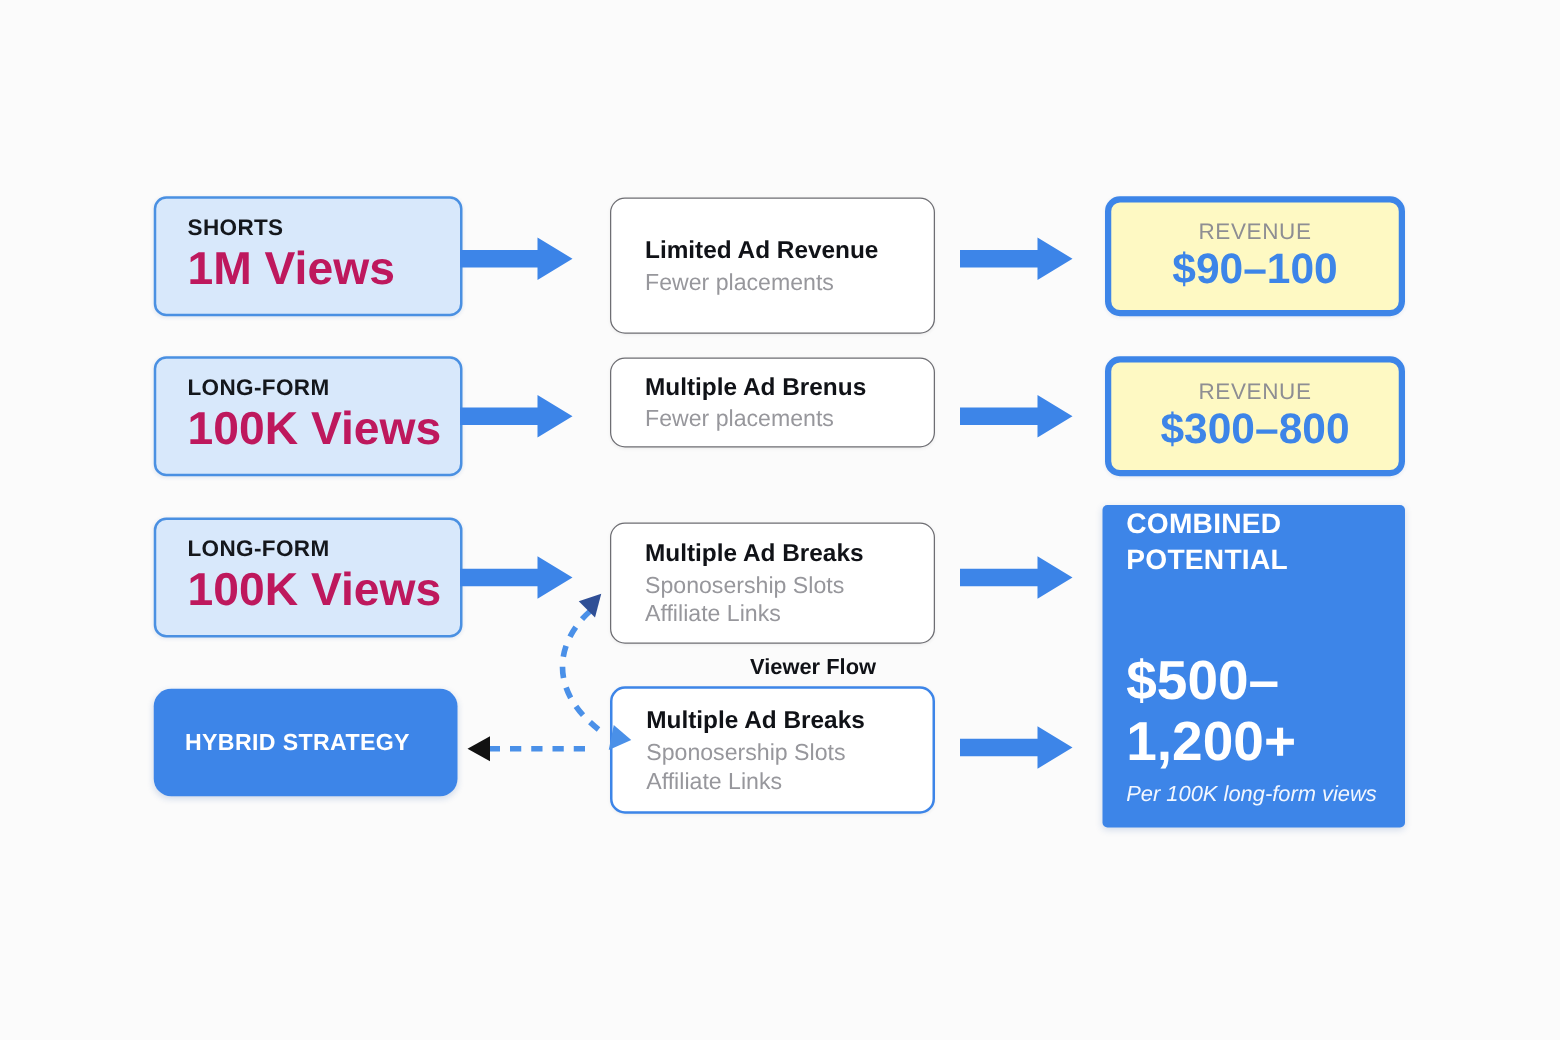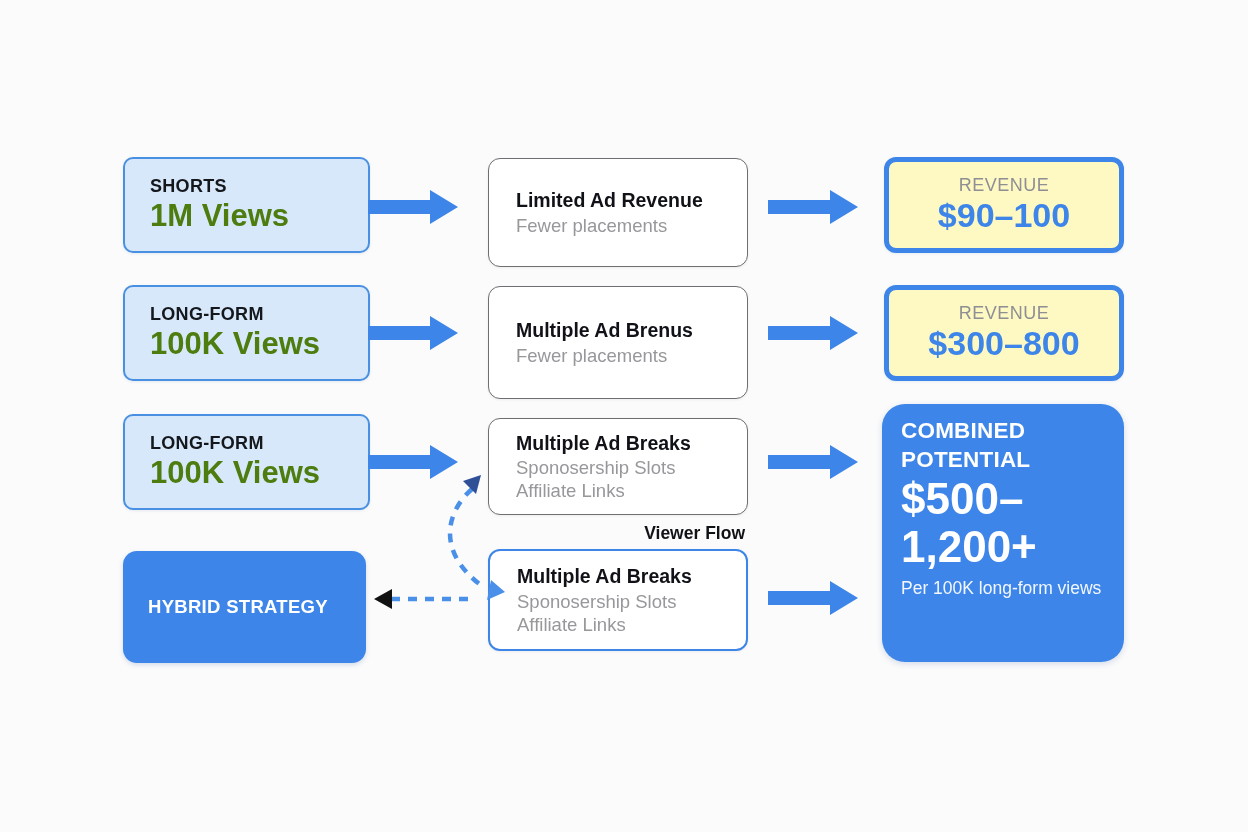--- a/index.html
+++ b/index.html
@@ -12,21 +12,21 @@
   .canvas{position:absolute;inset:0;}
   .box{position:absolute;box-sizing:border-box;display:flex;flex-direction:column;justify-content:center;}
 
   
   .src{
     left:123px;width:247px;height:96px;
     background:#d8e8fb;border:2px solid #4a90e2;border-radius:10px;
     padding-left:25px;box-shadow:0 1px 3px rgba(30,80,160,.10);
   }
   .src .lbl{font-size:18px;font-weight:bold;color:#14171c;letter-spacing:.3px;line-height:1.15;}
-  .src .val{font-size:31px;font-weight:bold;color:#4d7c0f;line-height:1.2;}
+  .src .val{font-size:37px;font-weight:bold;color:#be185d;line-height:1.2;}
 
   
   .mid{
     left:488px;width:260px;
     background:#ffffff;border:1.5px solid #6e6e73;border-radius:12px;
     padding-left:27px;box-shadow:0 1px 3px rgba(0,0,0,.06);
   }
   .mid.blueborder{border:2px solid #3d85e8;}
   .mid .title{font-size:19.5px;font-weight:bold;color:#101217;line-height:1.3;}
   .mid .sub{font-size:18.5px;color:#97979c;line-height:1.25;}
@@ -35,40 +35,40 @@
   .rev{
     left:884px;width:240px;height:96px;
     background:#fef9c3;border:5px solid #3d85e8;border-radius:12px;
     align-items:center;text-align:center;box-shadow:0 1px 3px rgba(30,80,160,.08);
   }
   .rev .lbl{font-size:18px;color:#8e8e93;letter-spacing:.5px;line-height:1.2;}
   .rev .val{font-size:34px;font-weight:bold;color:#3d85e8;line-height:1.15;}
 
   
   .hybrid{
-    left:123px;top:551px;width:243px;height:112px;
+    left:123px;top:551px;width:243px;height:86px;
     background:#3d85e8;border-radius:14px;padding-left:25px;
     box-shadow:0 2px 5px rgba(30,80,160,.18);
   }
   .hybrid .lbl{font-size:18.5px;font-weight:bold;color:#ffffff;letter-spacing:.3px;line-height:1.25;}
   .hybrid .val{font-size:24px;font-weight:bold;color:#111b2e;line-height:1.3;}
 
   
   .combined{
     left:882px;top:404px;width:242px;height:258px;
-    background:#3d85e8;border-radius:23px;
-    justify-content:flex-start;padding:13px 16px 16px 19px;
+    background:#3d85e8;border-radius:4px;
+    justify-content:space-between;padding:1px 16px 16px 19px;
     box-shadow:0 2px 6px rgba(30,80,160,.18);
   }
   .combined .lbl{font-size:22.5px;font-weight:bold;color:#ffffff;line-height:1.28;max-width:165px;letter-spacing:.2px;}
   .combined .val{font-size:44px;font-weight:bold;color:#ffffff;line-height:1.1;}
-  .combined .cap{font-size:17.5px;color:#f2f7ff;margin-top:7px;}
+  .combined .cap{font-size:17.5px;color:#f2f7ff;margin-top:7px;font-style:italic;}
 
   .flowlabel{
-    position:absolute;left:600px;top:523px;width:145px;text-align:right;
+    position:absolute;left:600px;top:523px;width:145px;text-align:left;
     font-size:17.5px;font-weight:bold;color:#101217;
   }
   svg.overlay{position:absolute;left:0;top:0;pointer-events:none;}
 </style>
 </head>
 <body>
 
 <div class="canvas">
 
   <div class="box src" style="top:157px;">
@@ -81,21 +81,21 @@
   </div>
   <div class="box rev" style="top:157px;">
     <div class="lbl">REVENUE</div>
     <div class="val">$90–100</div>
   </div>
 
   <div class="box src" style="top:285px;">
     <div class="lbl">LONG-FORM</div>
     <div class="val">100K Views</div>
   </div>
-  <div class="box mid" style="top:286px;height:113px;">
+  <div class="box mid" style="top:286px;height:72px;">
     <div class="title">Multiple Ad Brenus</div>
     <div class="sub">Fewer placements</div>
   </div>
   <div class="box rev" style="top:285px;">
     <div class="lbl">REVENUE</div>
     <div class="val">$300–800</div>
   </div>
 
   <div class="box src" style="top:414px;">
     <div class="lbl">LONG-FORM</div>

